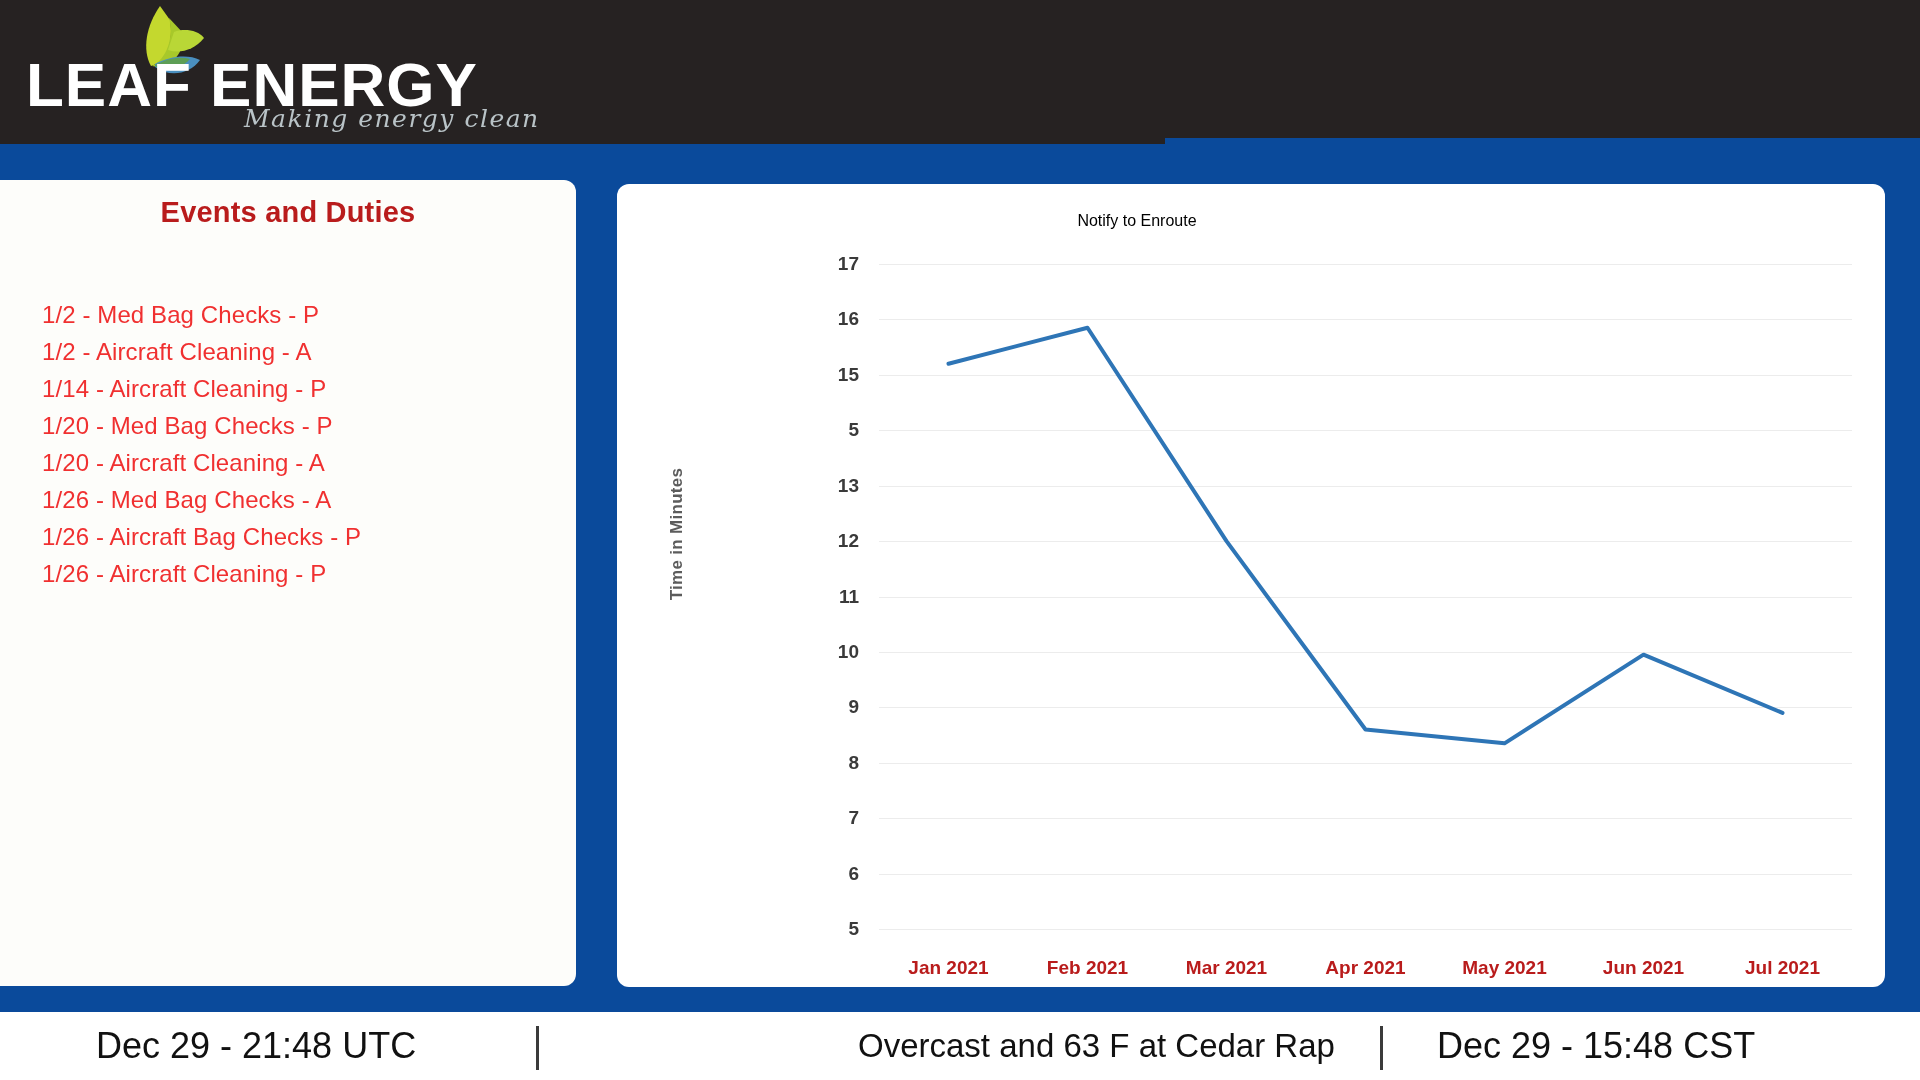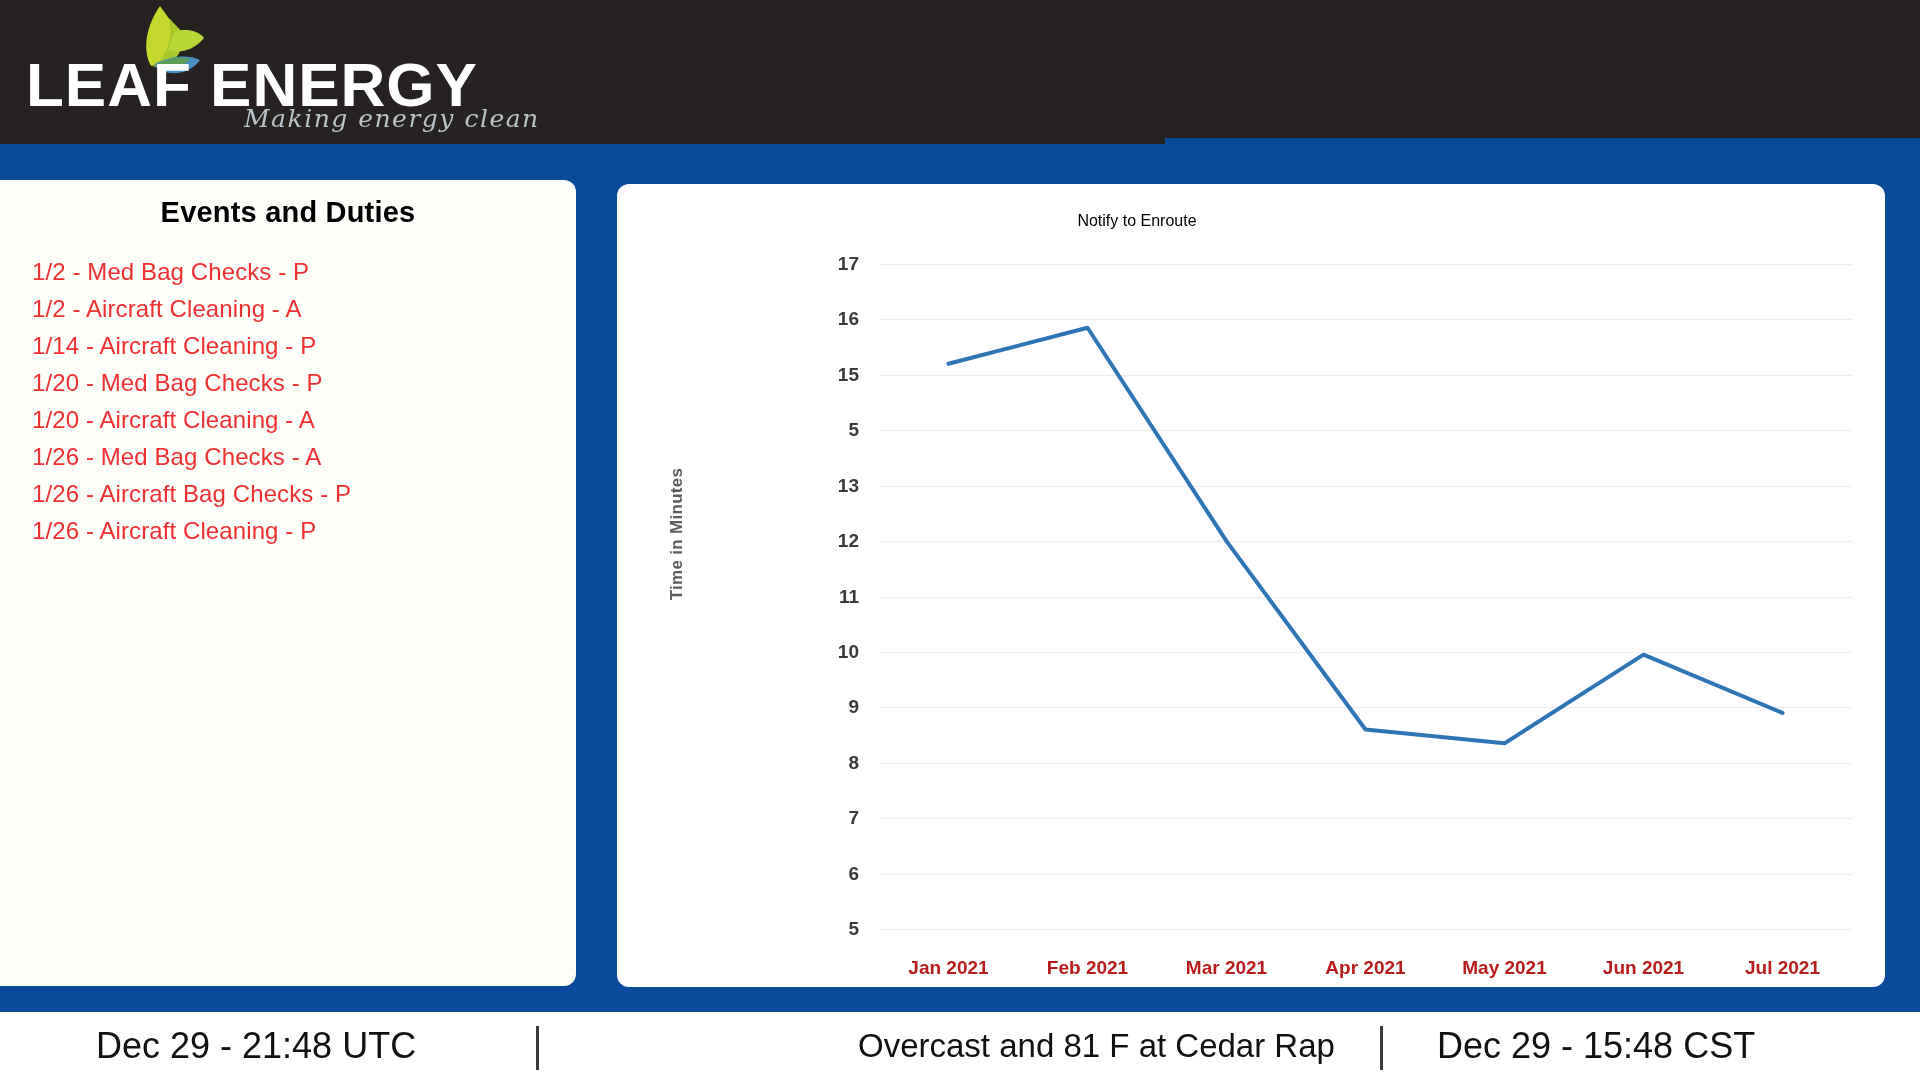--- a/index.html
+++ b/index.html
@@ -59,28 +59,28 @@
   }
   .panel-chart {
     left:617px; top:184px; width:1268px; height:803px;
     background:#ffffff;
   }
 
   
   .events-title {
     margin-top:16px;
     text-align:center;
-    color:#000000;
+    color:#b91c1c;
     font-weight:bold;
     font-size:29px;
     letter-spacing:0.2px;
   }
   .events-list {
-    margin-top:24px;
-    padding-left:32px;
+    margin-top:67px;
+    padding-left:42px;
     list-style:none;
   }
   .events-list li {
     color:#f03030;
     font-size:24px;
     line-height:37px;
     white-space:nowrap;
     letter-spacing:0.1px;
   }
   .chart-title-shift { position:absolute; left:0; top:28px; width:1040px; text-align:center; }
@@ -213,18 +213,18 @@
         </div>
       <svg id="line-svg" width="1268" height="803" style="position:absolute;left:0;top:0;">
           <polyline points="331.5,179.75 470.5,143.72916666666663 609.5,357.0833333333333 748.5,545.5 887.5,559.3541666666667 1026.5,470.68750000000006 1165.5,528.875" fill="none" stroke="#2e75b6" stroke-width="4" stroke-linejoin="round" stroke-linecap="round"></polyline>
         </svg>
     </div>
   </div>
 
   <div class="footer">
     <div class="footer-cell f-left">Dec 29 - 21:48 UTC</div>
     <div class="f-div" style="left:536px;"></div>
-    <div class="footer-cell f-mid">Overcast and 81 F at Cedar Rap</div>
+    <div class="footer-cell f-mid">Overcast and 63 F at Cedar Rap</div>
     <div class="f-div" style="left:1380px;"></div>
     <div class="footer-cell f-right">Dec 29 - 15:48 CST</div>
   </div>
 
 </div>
 
 </body></html>

